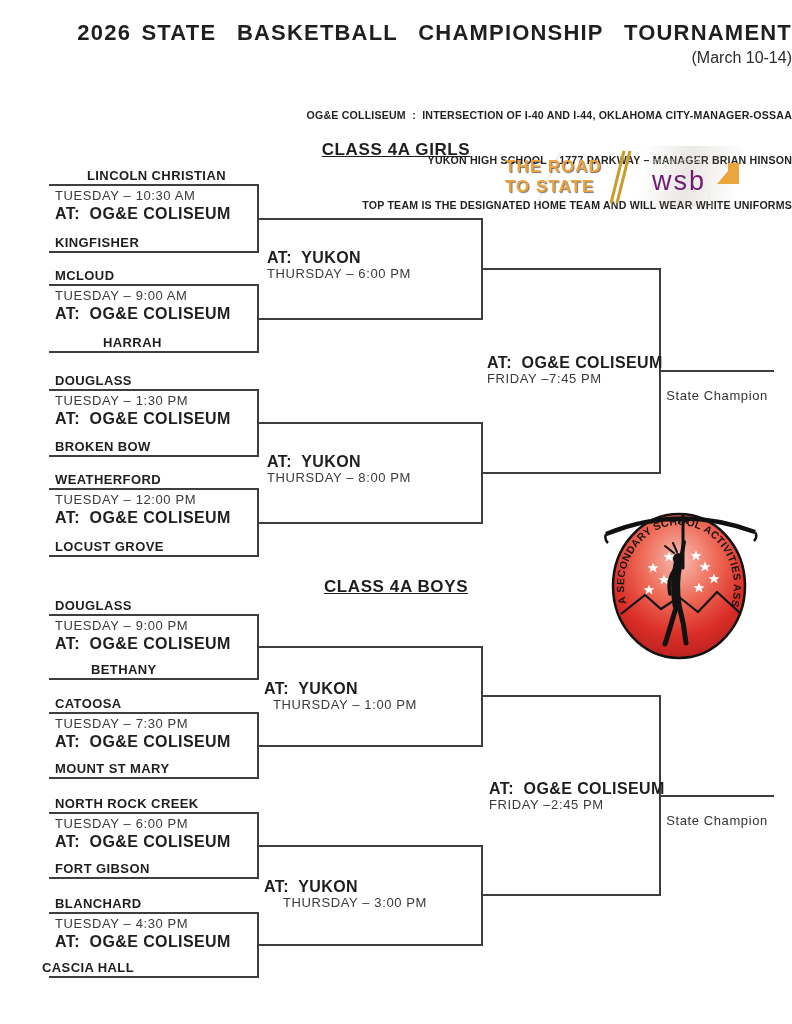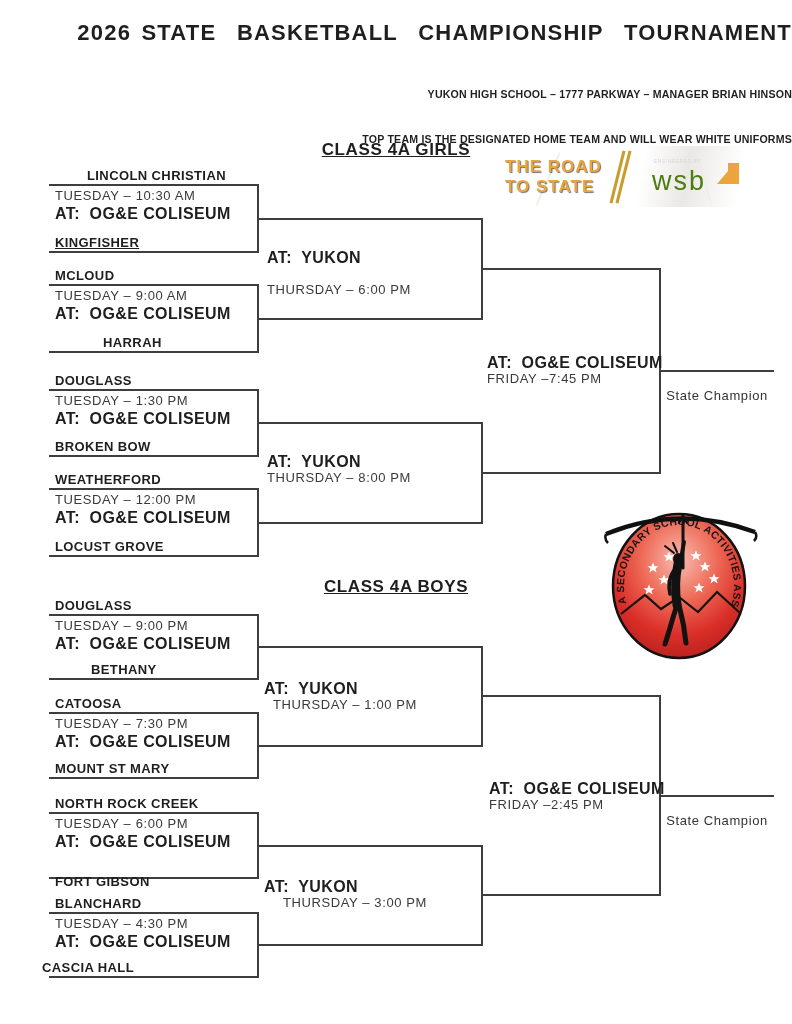--- a/index.html
+++ b/index.html
@@ -24,46 +24,48 @@
   .hline{height:2px;} .vline{width:2px;}
   
   .banner{position:absolute;left:495px;top:146px;width:263px;height:61px;overflow:hidden;
           background:linear-gradient(180deg,#55624a 0px,#49563e 11px,#585document651 12px,#56544f 12px,
           #4e4c49 26px,#555350 40px,#403f3d 52px,#2c2b29 56px,#232220 61px);}
   .banner-light{position:absolute;inset:0;background:linear-gradient(100deg,rgba(0,0,0,0) 55%,rgba(160,152,138,.22) 72%,rgba(0,0,0,0) 92%);}
   .yline{position:absolute;width:3px;height:54px;background:#c99c2e;top:4px;transform:rotate(14deg);}
   .wline{position:absolute;width:2px;height:58px;background:rgba(235,235,225,.75);top:4px;}
   .banner-title{font-weight:bold;font-size:17px;letter-spacing:1px;color:#eca43c;
                 text-shadow:1px 1px 1px rgba(0,0,0,.55);}
-  .wsb{font-size:27px;color:#4d7c0f;letter-spacing:2px;font-weight:normal;}
+  .wsb{font-size:27px;color:#701a75;letter-spacing:2px;font-weight:normal;}
   .engineered{font-size:4.5px;color:#d5d5d5;letter-spacing:.8px;}
 </style>
 </head>
 <body>
 
 <div class="page">
 
   <div class="hdr">
     <h1 class="main-title">2026 STATE  BASKETBALL  CHAMPIONSHIP  TOURNAMENT</h1>
+    <div class="sub-title">(March 10-14)</div>
     <div class="info-lines">
+      <div>OG&amp;E COLLISEUM  :  INTERSECTION OF I-40 AND I-44, OKLAHOMA CITY-MANAGER-OSSAA</div>
       <div>YUKON HIGH SCHOOL – 1777 PARKWAY – MANAGER BRIAN HINSON</div>
       <div>TOP TEAM IS THE DESIGNATED HOME TEAM AND WILL WEAR WHITE UNIFORMS</div>
     </div>
   </div>
 
   <div id="bracket-layer">
       <div class="abs class-title" style="left: 396px; top: 140px;">CLASS 4A GIRLS</div>
       <div class="hline" style="left: 49px; top: 184px; width: 209px;"></div>
       <div class="hline" style="left: 49px; top: 251px; width: 209px;"></div>
       <div class="vline" style="left: 257px; top: 184px; height: 69px;"></div>
       <div class="hline" style="left: 258px; top: 217.5px; width: 224px;"></div>
       <div class="abs team" style="left: 55px; top: 169px; padding-left: 32px;">LINCOLN CHRISTIAN</div>
       <div class="abs time" style="left: 55px; top: 189px;">TUESDAY – 10:30 AM</div>
       <div class="abs venue" style="left: 55px; top: 205px;">AT:  OG&amp;E COLISEUM</div>
-      <div class="abs team" style="left: 55px; top: 236px; text-decoration: underline;">KINGFISHER</div>
+      <div class="abs team" style="left: 55px; top: 236px;">KINGFISHER</div>
       <div class="hline" style="left: 49px; top: 284px; width: 209px;"></div>
       <div class="hline" style="left: 49px; top: 351px; width: 209px;"></div>
       <div class="vline" style="left: 257px; top: 284px; height: 69px;"></div>
       <div class="hline" style="left: 258px; top: 317.5px; width: 224px;"></div>
       <div class="abs team" style="left: 55px; top: 269px;">MCLOUD</div>
       <div class="abs time" style="left: 55px; top: 289px;">TUESDAY – 9:00 AM</div>
       <div class="abs venue" style="left: 55px; top: 305px;">AT:  OG&amp;E COLISEUM</div>
       <div class="abs team" style="left: 55px; top: 336px; padding-left: 48px;">HARRAH</div>
       <div class="hline" style="left: 49px; top: 389px; width: 209px;"></div>
       <div class="hline" style="left: 49px; top: 455px; width: 209px;"></div>
@@ -77,21 +79,21 @@
       <div class="hline" style="left: 49px; top: 555px; width: 209px;"></div>
       <div class="vline" style="left: 257px; top: 488px; height: 69px;"></div>
       <div class="hline" style="left: 258px; top: 521.5px; width: 224px;"></div>
       <div class="abs team" style="left: 55px; top: 473px;">WEATHERFORD</div>
       <div class="abs time" style="left: 55px; top: 493px;">TUESDAY – 12:00 PM</div>
       <div class="abs venue" style="left: 55px; top: 509px;">AT:  OG&amp;E COLISEUM</div>
       <div class="abs team" style="left: 55px; top: 540px;">LOCUST GROVE</div>
       <div class="vline" style="left: 481px; top: 217.5px; height: 102px;"></div>
       <div class="hline" style="left: 482px; top: 267.5px; width: 178px;"></div>
       <div class="abs venue" style="left: 267px; top: 249px;">AT:  YUKON</div>
-      <div class="abs time" style="left: 267px; top: 267px; margin-top: 16px;">THURSDAY – 6:00 PM</div>
+      <div class="abs time" style="left: 267px; top: 267px;">THURSDAY – 6:00 PM</div>
       <div class="vline" style="left: 481px; top: 422px; height: 101.5px;"></div>
       <div class="hline" style="left: 482px; top: 471.75px; width: 178px;"></div>
       <div class="abs venue" style="left: 267px; top: 453px;">AT:  YUKON</div>
       <div class="abs time" style="left: 267px; top: 471px;">THURSDAY – 8:00 PM</div>
       <div class="vline" style="left: 659px; top: 267.5px; height: 206.25px;"></div>
       <div class="hline" style="left: 660px; top: 369.625px; width: 114px;"></div>
       <div class="abs venue" style="left: 487px; top: 354px;">AT:  OG&amp;E COLISEUM</div>
       <div class="abs time" style="left: 487px; top: 372px;">FRIDAY –7:45 PM</div>
       <div class="abs champ-label" style="left: 717px; top: 389px;">State Champion</div>
       <div class="abs class-title" style="left: 396px; top: 577px;">CLASS 4A BOYS</div>
@@ -111,21 +113,21 @@
       <div class="abs time" style="left: 55px; top: 717px;">TUESDAY – 7:30 PM</div>
       <div class="abs venue" style="left: 55px; top: 733px;">AT:  OG&amp;E COLISEUM</div>
       <div class="abs team" style="left: 55px; top: 762px;">MOUNT ST MARY</div>
       <div class="hline" style="left: 49px; top: 812px; width: 209px;"></div>
       <div class="hline" style="left: 49px; top: 877px; width: 209px;"></div>
       <div class="vline" style="left: 257px; top: 812px; height: 67px;"></div>
       <div class="hline" style="left: 258px; top: 844.5px; width: 224px;"></div>
       <div class="abs team" style="left: 55px; top: 797px;">NORTH ROCK CREEK</div>
       <div class="abs time" style="left: 55px; top: 817px;">TUESDAY – 6:00 PM</div>
       <div class="abs venue" style="left: 55px; top: 833px;">AT:  OG&amp;E COLISEUM</div>
-      <div class="abs team" style="left: 55px; top: 862px; margin-top: 13px;">FORT GIBSON</div>
+      <div class="abs team" style="left: 55px; top: 862px;">FORT GIBSON</div>
       <div class="hline" style="left: 49px; top: 912px; width: 209px;"></div>
       <div class="hline" style="left: 49px; top: 976px; width: 209px;"></div>
       <div class="vline" style="left: 257px; top: 912px; height: 66px;"></div>
       <div class="hline" style="left: 258px; top: 944px; width: 224px;"></div>
       <div class="abs team" style="left: 55px; top: 897px;">BLANCHARD</div>
       <div class="abs time" style="left: 55px; top: 917px;">TUESDAY – 4:30 PM</div>
       <div class="abs venue" style="left: 55px; top: 933px;">AT:  OG&amp;E COLISEUM</div>
       <div class="abs team" style="left: 42px; top: 961px;">CASCIA HALL</div>
       <div class="vline" style="left: 481px; top: 646px; height: 100.5px;"></div>
       <div class="hline" style="left: 482px; top: 695.25px; width: 178px;"></div>

